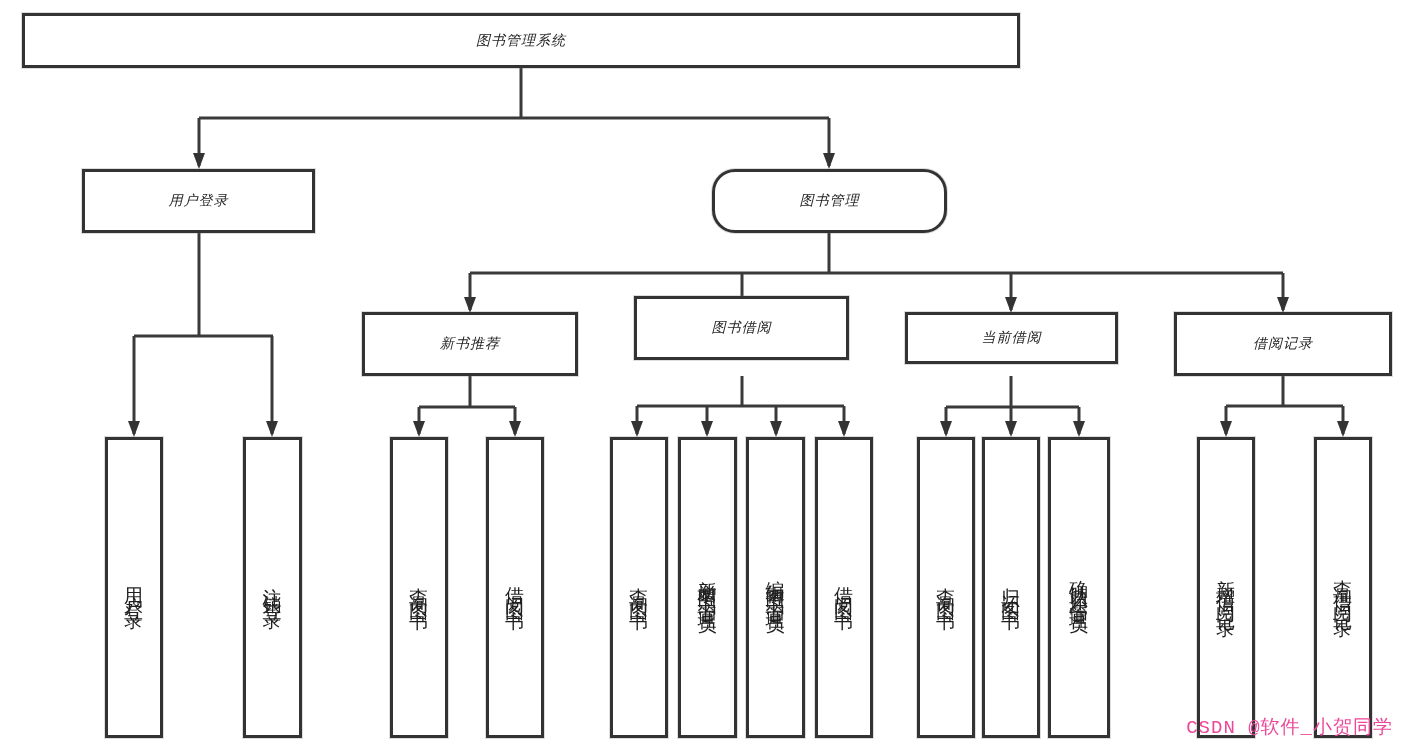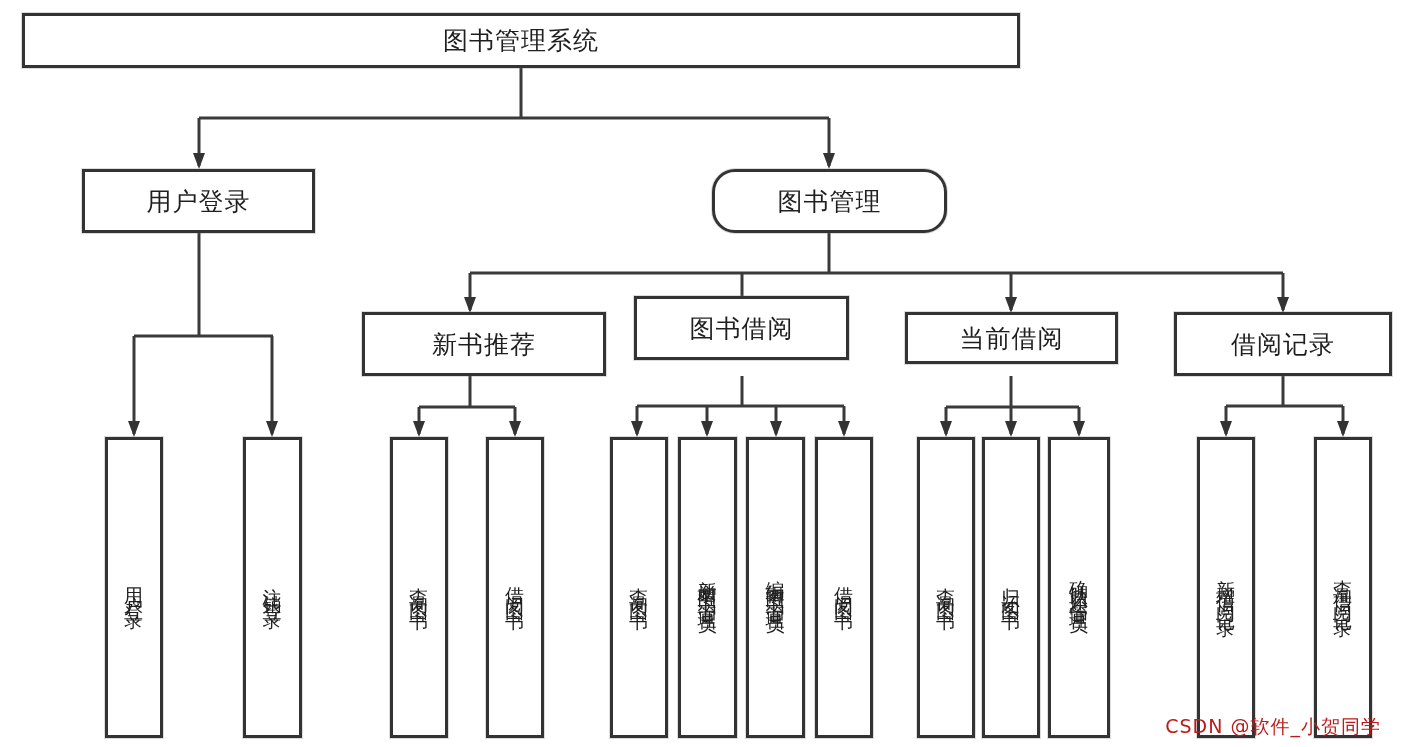--- a/index.html
+++ b/index.html
@@ -17,38 +17,39 @@
     box-sizing: border-box;
     background: #ffffff;
     border: 3px solid #333333;
     color: #1f1f1f;
     display: flex;
     align-items: center;
     justify-content: center;
     z-index: 2;
     box-shadow: 0 0 0 1px rgba(120,120,120,0.25);
   }
-  .hnode { font-size: 25px; letter-spacing: 1px; white-space: nowrap; }
+  .hnode { font-size: 14px; letter-spacing: 1px; white-space: nowrap; font-style: italic; }
   .vnode {
     writing-mode: vertical-rl;
     font-size: 19px;
     letter-spacing: 8px;
     line-height: 1;
     text-align: center;
   }
   .vnode.tight { letter-spacing: 5px; }
   #watermark {
     position: absolute;
-    right: 24px;
+    right: 12px;
     bottom: 7px;
     z-index: 3;
     font-size: 19px;
-    color: #b91c1c;
+    color: #ec4899;
     letter-spacing: 1px;
     white-space: nowrap;
+    font-family: Liberation Mono, monospace;
   }
 </style>
 </head>
 <body>
 
 <div id="stage">
 
   <svg id="wires" width="1405" height="747" viewBox="0 0 1405 747">
     <defs>
       <marker id="arrow" markerWidth="17" markerHeight="14" refX="13" refY="6" orient="auto" markerUnits="userSpaceOnUse">
@@ -90,21 +91,21 @@
       <path d="M1226,406 L1226,434" marker-end="url(#arrow)"></path>
       <path d="M1343,406 L1343,434" marker-end="url(#arrow)"></path>
     </g>
   </svg>
 
   <div class="node hnode" style="left:22px; top:13px; width:998px; height:55px;">图书管理系统</div>
 
   <div class="node hnode" style="left:82px; top:169px; width:233px; height:64px;">用户登录</div>
   <div class="node hnode" style="left:712px; top:169px; width:235px; height:64px;border-radius:23px;">图书管理</div>
 
-  <div class="node hnode" style="left:362px; top:312px; width:244px; height:64px;">新书推荐</div>
+  <div class="node hnode" style="left:362px; top:312px; width:216px; height:64px;">新书推荐</div>
   <div class="node hnode" style="left:634px; top:296px; width:215px; height:64px;">图书借阅</div>
   <div class="node hnode" style="left:905px; top:312px; width:213px; height:52px;">当前借阅</div>
   <div class="node hnode" style="left:1174px; top:312px; width:218px; height:64px;">借阅记录</div>
 
   <div class="node vnode" style="left:105px; top:437px; width:58px; height:301px;">用户登录</div>
   <div class="node vnode" style="left:243px; top:437px; width:59px; height:301px;">注销登录</div>
 
   <div class="node vnode" style="left:390px; top:437px; width:58px; height:301px;">查询图书</div>
   <div class="node vnode" style="left:486px; top:437px; width:58px; height:301px;">借阅图书</div>
 

